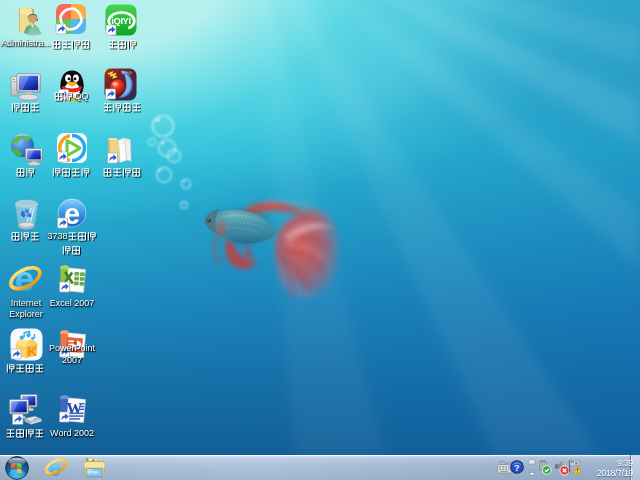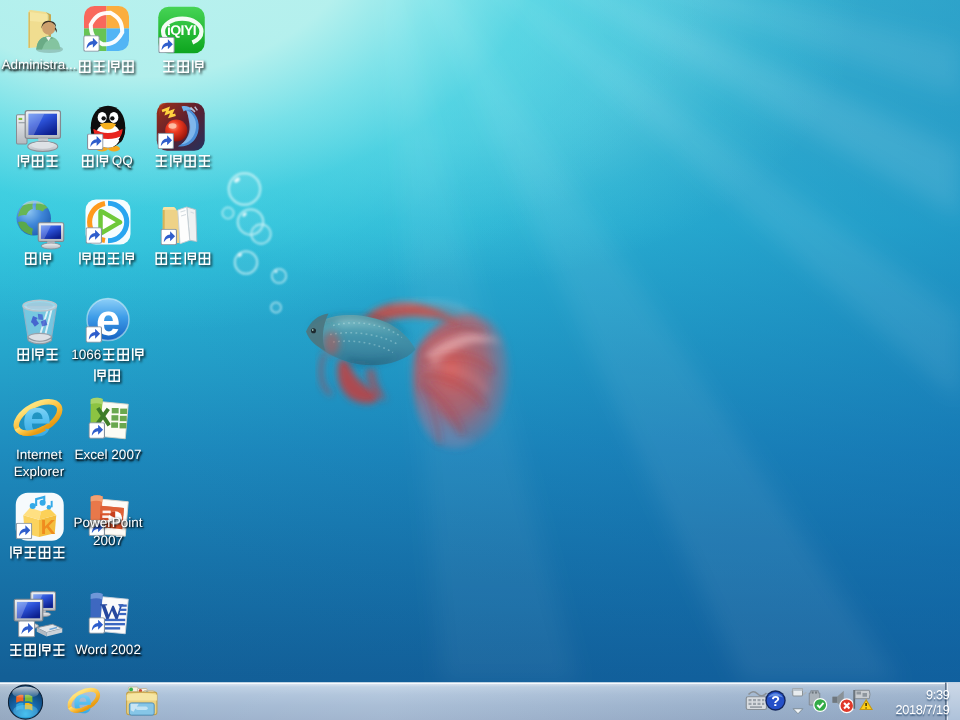--- a/index.html
+++ b/index.html
@@ -222,21 +222,21 @@
  <ellipse cx="19.9" cy="12.3" rx="3" ry="3.7" fill="#fff"></ellipse>
  <circle cx="13.1" cy="12.9" r="1.45" fill="#111"></circle>
  <circle cx="18.9" cy="12.9" r="1.45" fill="#111"></circle>
  <path d="M10.6,16.6 Q16,15 21.4,16.6 Q19.6,20.4 16,20.4 Q12.4,20.4 10.6,16.6 Z" fill="#f7b01d"></path>
  <path d="M6.2,19.8 Q16,25.4 25.8,19.8 L27,23.6 Q16,29.6 5,23.6 Z" fill="#e8251f"></path>
  <path d="M6.8,22.5 L11.4,23.6 L10,30.2 L5.6,28.8 Z" fill="#d41c17"></path>
  <path d="M4.5,19 C4.5,23 5.5,26.5 7.5,29 L9,27 C6.8,24.5 6,21.5 6.2,18 Z" fill="#0d0d0d"></path>
  <path d="M27.5,19 C27.5,23 26.5,26.5 24.5,29 L23,27 C25.2,24.5 26,21.5 25.8,18 Z" fill="#0d0d0d"></path>
  <use href="#shc" x="2" y="23" width="11" height="11"></use>
 </svg></div>
-<div class="lbl" style="left:52px;top:102px;width:39px;white-space:nowrap"><svg class="cjk" width="20" height="11" style="vertical-align:top">
+<div class="lbl" style="left:52px;top:91px;width:39px;white-space:nowrap"><svg class="cjk" width="20" height="11" style="vertical-align:top">
       <use href="#g1" x="0"></use>
       <use href="#g3" x="9.6"></use>
     </svg><span style="vertical-align:top">QQ</span></div>
 
 <div class="ico" style="left:104px;top:68px">
 <svg width="33" height="33" viewBox="0 0 33 33">
  <defs>
   <linearGradient id="lgb" x1="0" y1="0" x2="1" y2="1">
    <stop offset="0" stop-color="#a03018"></stop>
           <stop offset="0.5" stop-color="#5a2030"></stop>
@@ -350,21 +350,21 @@
   <stop offset="0" stop-color="#8ed0f8"></stop>
           <stop offset="0.45" stop-color="#3d9ce8"></stop>
           <stop offset="1" stop-color="#1561c2"></stop>
  </linearGradient>
       </defs>
  <circle cx="16" cy="16" r="14" fill="url(#bl2345)"></circle>
  <circle cx="16" cy="16" r="14" fill="none" stroke="rgba(255,255,255,0.45)" stroke-width="1"></circle>
  <text x="16" y="26.5" font-family="Liberation Sans,sans-serif" font-size="29" font-weight="bold" fill="#fff" text-anchor="middle">e</text>
  <use href="#shc" x="1" y="20.5" width="11" height="11"></use>
 </svg></div>
-<div class="lbl" style="left:46px;top:231px;width:52px;white-space:nowrap"><span style="vertical-align:top">1066</span><svg class="cjk" width="29" height="11" style="vertical-align:top">
+<div class="lbl" style="left:46px;top:231px;width:52px;white-space:nowrap"><span style="vertical-align:top">3738</span><svg class="cjk" width="29" height="11" style="vertical-align:top">
       <use href="#g2" x="0"></use>
       <use href="#g1" x="9.6"></use>
       <use href="#g3" x="19.2"></use>
     </svg><br><svg class="cjk" width="20" height="11" style="vertical-align:top;margin-top:2px">
       <use href="#g3" x="0"></use>
       <use href="#g1" x="9.6"></use>
     </svg></div>
 
 <div class="ico" style="left:8px;top:261px">
 <svg width="37" height="35" viewBox="0 0 37 35">

